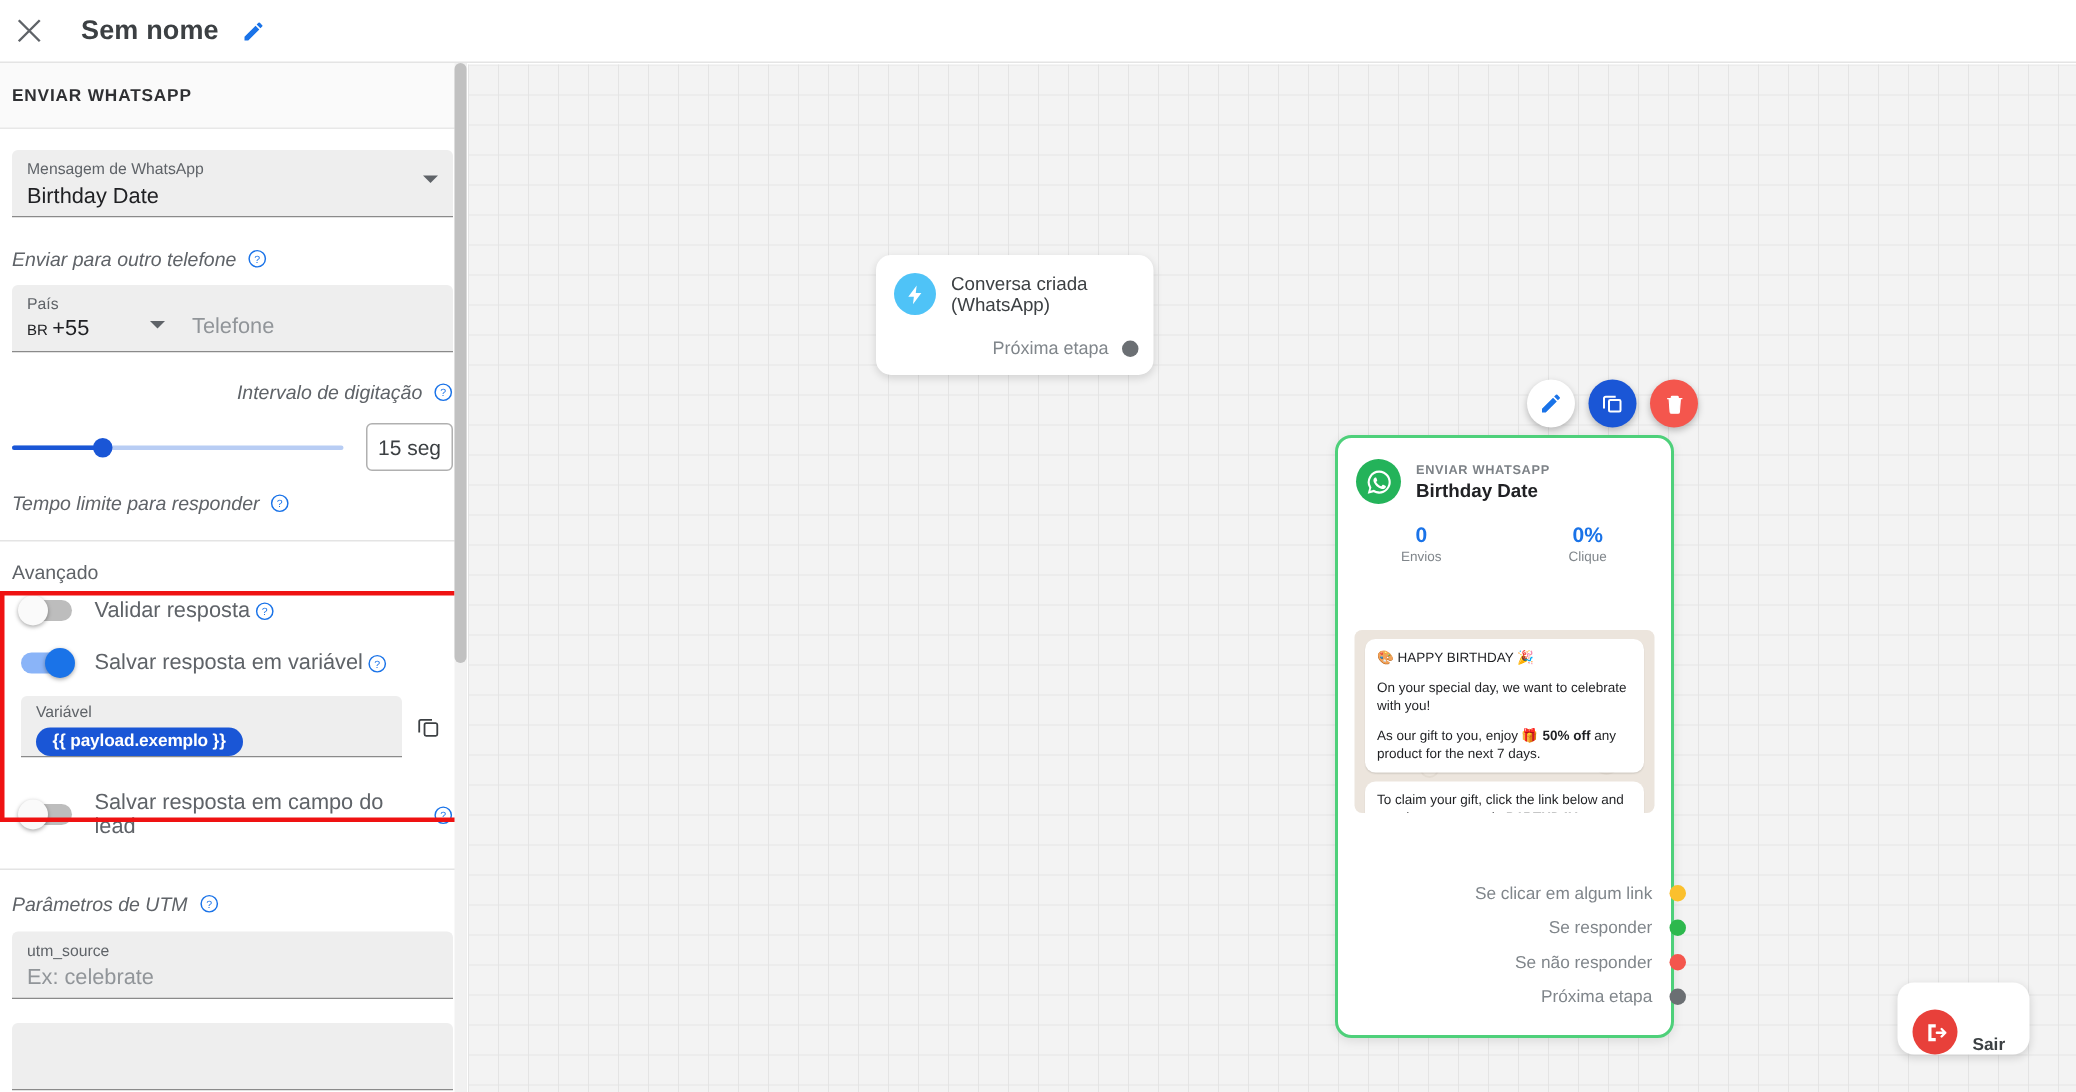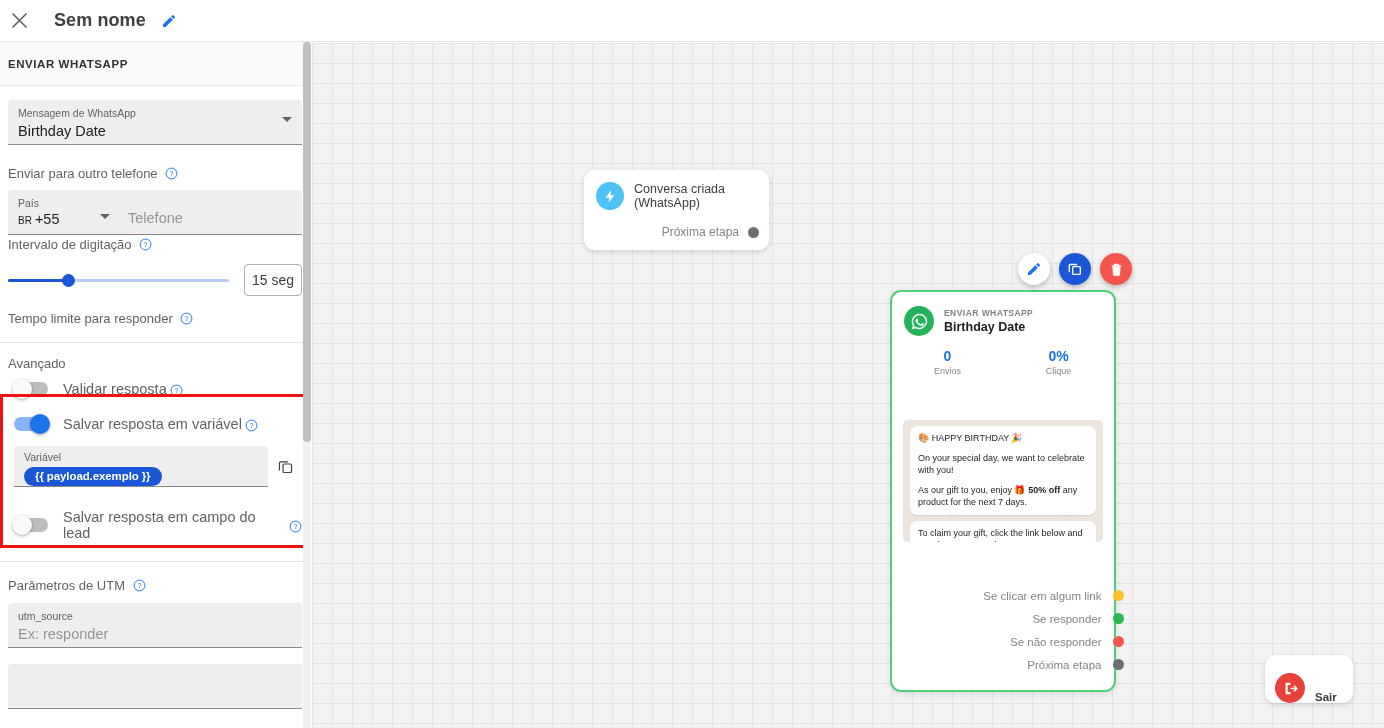--- a/index.html
+++ b/index.html
@@ -85,21 +85,21 @@
     font-size: 14.5px; color: #919599; line-height: 20px; margin-top: 1px;
   }
   .caret {
     position: absolute; right: 10px; top: 17px;
     width: 0; height: 0;
     border-left: 5px solid transparent;
     border-right: 5px solid transparent;
     border-top: 5px solid #5f6368;
   }
 
-  .helptxt { font-size: 13px; color: #5f6368; }
+  .helptxt { font-size: 13px; color: #5f6368; font-style: italic; }
   .qmark {
     display: inline-block; width: 13px; height: 13px; vertical-align: -2px;
     margin-left: 3px;
   }
 
   
   .tg { position: relative; width: 34px; height: 14px; border-radius: 7px; flex: none; }
   .tg.off { background: #bdbdbd; }
   .tg.on  { background: #8ab4f8; }
   .tg .knob {
@@ -293,21 +293,21 @@
           <span style="font-size:10px; color:#202124;">BR</span>
           <span style="font-size:14.5px; color:#202124; margin-left:3px;">+55</span>
         </div>
         <div class="caret" style="right:-4px; top:17px;"></div>
       </div>
       <div style="flex:1; padding-left:22px; padding-top:10px;">
         <div class="ph">Telefone</div>
       </div>
     </div>
 
-    <div style="">
+    <div style="margin-top:18px;text-align:right;">
       <span class="helptxt">Intervalo de digitação</span>
       <span class="qmark">
         <svg width="13" height="13" viewBox="0 0 24 24">
             <circle cx="12" cy="12" r="10" fill="none" stroke="#1a73e8" stroke-width="1.8"></circle>
             <text x="12" y="17" font-size="13" text-anchor="middle" fill="#1a73e8" font-family="Liberation Sans, sans-serif">?</text>
           </svg>
       </span>
     </div>
     <div style="display:flex; align-items:center; margin-top:11px;">
       <div class="sl" style="flex:1; margin-right:15px;">
@@ -391,21 +391,21 @@
       <span class="qmark">
         <svg width="13" height="13" viewBox="0 0 24 24">
             <circle cx="12" cy="12" r="10" fill="none" stroke="#1a73e8" stroke-width="1.8"></circle>
             <text x="12" y="17" font-size="13" text-anchor="middle" fill="#1a73e8" font-family="Liberation Sans, sans-serif">?</text>
           </svg>
       </span>
     </div>
 
     <div class="mfield" style="margin-top:9px;">
       <div class="lab">utm_source</div>
-      <div class="ph">Ex: responder</div>
+      <div class="ph">Ex: celebrate</div>
     </div>
 
     <div class="mfield" style="margin-top:16px;">
 
       <div class="ph"></div>
     </div>
 
   </div>
 </div>
 

